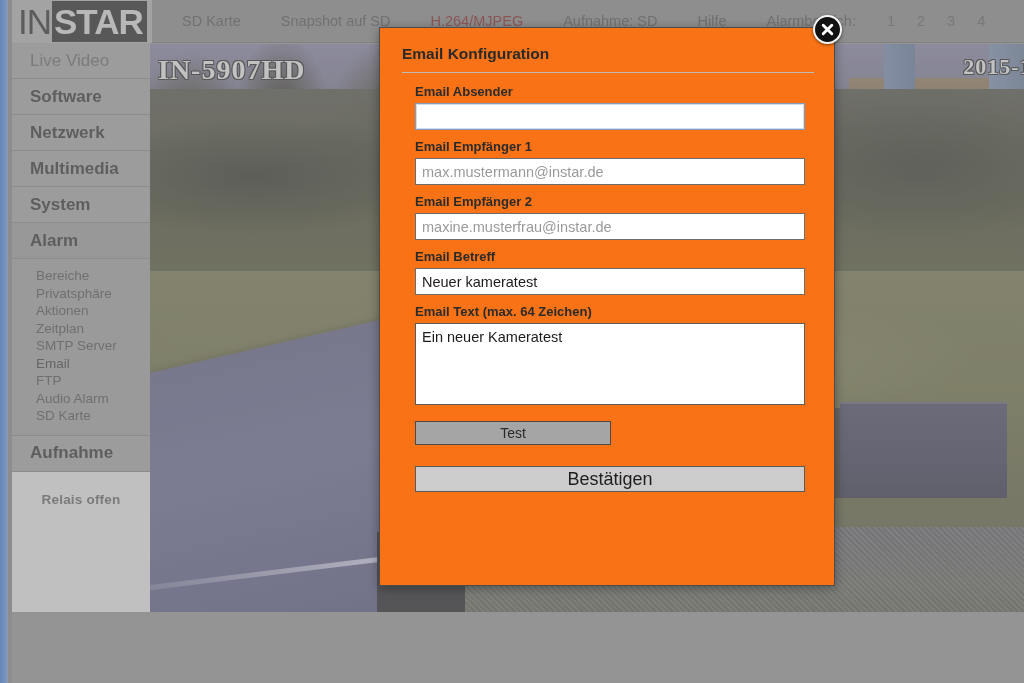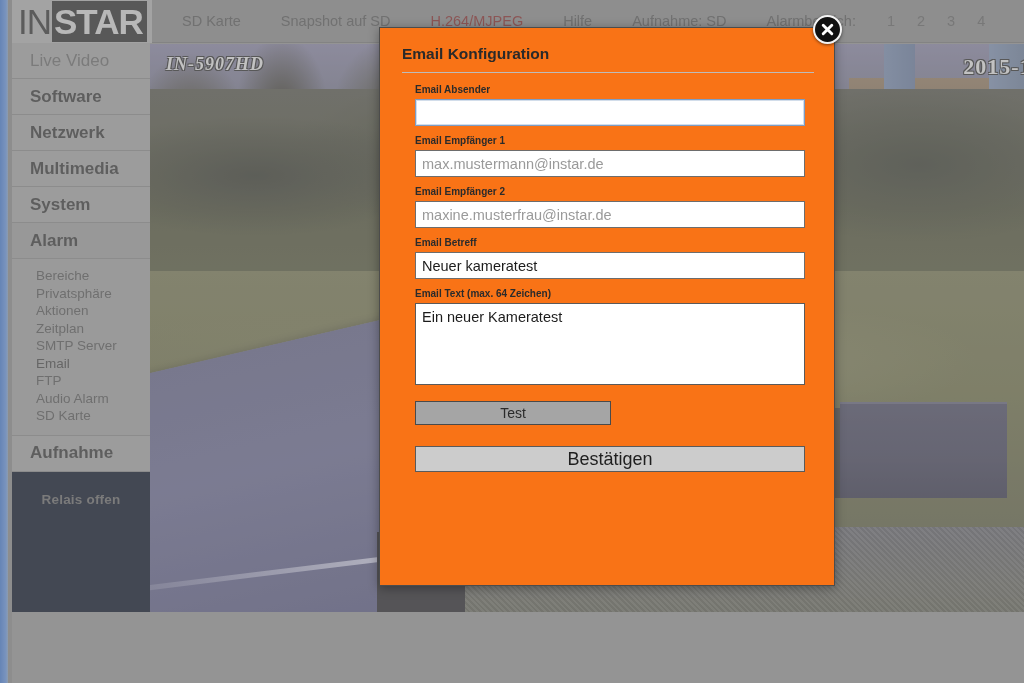--- a/index.html
+++ b/index.html
@@ -80,21 +80,21 @@
   .alarmzone .num {
     padding: 0 11px;
     color: #6a6a6a;
     line-height: 43px;
   }
 
   
   .sidebar {
     position: absolute; left: 12px; top: 43px;
     width: 138px; height: 640px;
-    background: #0f172a;
+    background: #e5e5e5;
   }
   .nav-main {
     height: 36px;
     background: #a8a8a8;
     border-bottom: 1px solid #8c8c8c;
     display: flex; align-items: center;
     padding-left: 18px;
     font-size: 17px;
     font-weight: bold;
     color: #3d3d3d;
@@ -211,28 +211,27 @@
   }
   .vid-trees {
     position: absolute; left: 0; top: 0; width: 58%; height: 22%;
     background:
       radial-gradient(ellipse 14% 70% at 8% 60%, #4a4636 0%, rgba(74,70,54,0) 75%),
       radial-gradient(ellipse 12% 75% at 26% 50%, #3f3c2f 0%, rgba(63,60,47,0) 75%),
       radial-gradient(ellipse 16% 80% at 48% 55%, #4c4a38 0%, rgba(76,74,56,0) 75%),
       radial-gradient(ellipse 12% 70% at 70% 60%, #444135 0%, rgba(68,65,53,0) 75%);
   }
   .vid-osd-name {
-    position: absolute; left: 16px; top: 10px;
+    position: absolute; left: 8px; top: 10px;
     font-family: "Liberation Serif", serif;
-    font-size: 18px;
+    font-size: 28px;
     font-weight: bold;
     color: #e8e8e8;
     letter-spacing: 1px;
     text-shadow: 1px 1px 0 #333, -1px -1px 0 #333, 1px -1px 0 #333, -1px 1px 0 #333;
-    font-style: italic;
   }
   .vid-osd-time {
     position: absolute; right: -40px; top: 10px;
     font-family: "Liberation Serif", serif;
     font-size: 22px;
     font-weight: bold;
     color: #e8e8e8;
     letter-spacing: 1px;
     white-space: nowrap;
     text-shadow: 1px 1px 0 #333, -1px -1px 0 #333, 1px -1px 0 #333, -1px 1px 0 #333;
@@ -264,21 +263,21 @@
     position: absolute; left: 22px; top: 44px;
     width: 412px; height: 1px;
     background: #bdbcba;
   }
   .modal-body {
     position: absolute; left: 0; top: 56px;
     width: 456px;
     padding: 0 22px;
   }
   .fld-label {
-    font-size: 10px;
+    font-size: 13px;
     font-weight: bold;
     color: #2b2b2b;
     margin: 9px 0 4px 13px;
   }
   .fld-label.first { margin-top: 0; }
   .txt {
     display: block;
     width: 390px;
     height: 27px;
     margin: 0 0 0 13px;
@@ -370,22 +369,22 @@
 
   <div class="topbar">
     <div class="logo">
       <span class="logo-in">IN</span>
         <span class="logo-star">STAR</span>
     </div>
     <div class="topnav">
       <span class="topnav-item">SD Karte</span>
       <span class="topnav-item">Snapshot auf SD</span>
       <span class="topnav-item accent">H.264/MJPEG</span>
+      <span class="topnav-item">Aufnahme:  SD</span>
       <span class="topnav-item">Hilfe</span>
-      <span class="topnav-item">Aufnahme:  SD</span>
       <span class="alarmzone">
         <span class="topnav-item">Alarmbereich:</span>
         <span class="num">1</span>
         <span class="num">2</span>
         <span class="num">3</span>
         <span class="num">4</span>
       </span>
     </div>
   </div>
 

